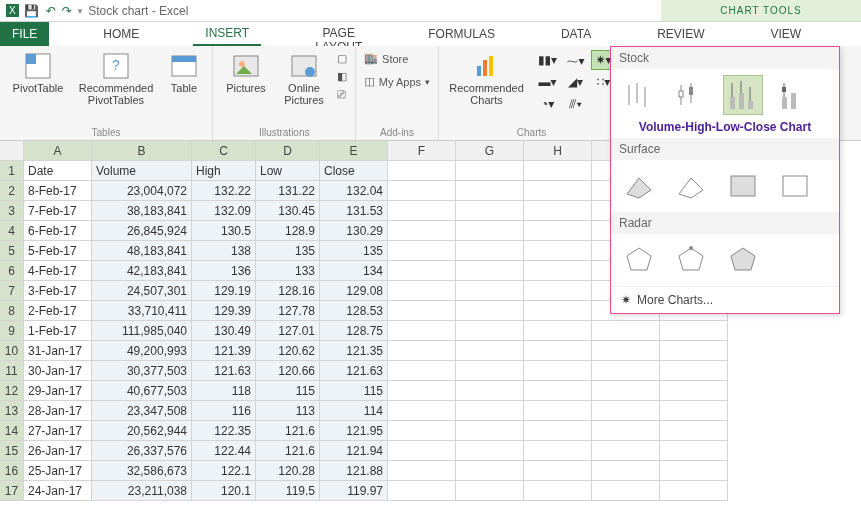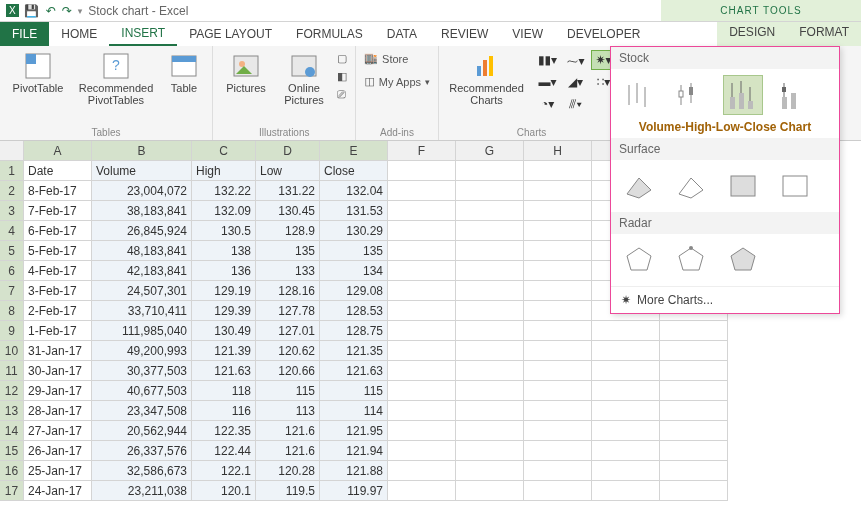--- a/index.html
+++ b/index.html
@@ -6,21 +6,21 @@
 body { background: #fff; font-size: 12px; color: #333; width: 861px; height: 521px; overflow: hidden; }
 
 
 .titlebar { height: 22px; background: #fff; display: flex; align-items: center; border-bottom: 1px solid #d4d4d4; }
 .titlebar .qat { display: flex; align-items: center; gap: 6px; padding: 0 6px; }
 .titlebar .qat span { font-size: 12px; color: #217346; }
 .titlebar .title { flex: 1; text-align: left; font-size: 12px; color: #666; }
 .titlebar .charttools { width: 200px; text-align: left; font-size: 10px; color: #217346; letter-spacing: 1px; }
 
 
-.tabs { height: 24px; display: flex; align-items: stretch; background: #fff; }
+.tabs { height: 24px; display: flex; align-items: stretch; background: #fff; gap: 42px; }
 .tab { padding: 4px 12px; font-size: 12px; color: #444; cursor: pointer; border: none; background: none; }
 .tab.file { background: #217346; color: #fff; }
 .tab.active { color: #217346; border-bottom: 2px solid #217346; }
 .tabs .spacer { flex: 1; }
 .tab.context { color: #444; }
 .context-back { background: #e2f0d9; padding-top:0; }
 
 
 .ribbon { height: 95px; background: #f5f5f5; border-bottom: 1px solid #ccc; display: flex; position: relative; }
 .group { border-right: 1px solid #ddd; padding: 4px 8px 2px 8px; display: flex; flex-direction: column; justify-content: space-between; }
@@ -32,21 +32,21 @@
 .small-btn { display: flex; align-items: center; gap: 4px; font-size: 11px; color: #555; padding: 2px 0; }
 .charts-grid { display: grid; grid-template-columns: repeat(3, 26px); grid-auto-rows: 20px; gap: 2px; }
 .charts-grid div { display:flex;align-items:center;justify-content:center; }
 
 
 .chart-popup { position: absolute; top: 0; left: 610px; width: 230px; background: #fff; border: 1px solid #ec4899; box-shadow: 2px 2px 6px rgba(0,0,0,0.15); z-index: 10; }
 .popup-header { font-size: 12px; color: #666; padding: 4px 8px; background: #f3f3f3; }
 .popup-icons { display: flex; gap: 12px; padding: 6px 8px; }
 .popup-icons .cicon { width: 40px; height: 40px; display:flex;align-items:center;justify-content:center; border:1px solid transparent; cursor:pointer;}
 .popup-icons .cicon.highlight { background: #d5e4c3; border:1px solid #a8c78c; }
-.popup-tooltip { color: #a16207; font-weight: bold; font-size: 12px; text-align: center; padding: 0 8px 4px 8px; line-height:1.1;}
+.popup-tooltip { color: #4c1d95; font-weight: bold; font-size: 12px; text-align: center; padding: 0 8px 4px 8px; line-height:1.1;}
 .popup-more { padding: 6px 10px; font-size: 12px; color: #444; display:flex;align-items:center;gap:6px; border-top:1px solid #eee;}
 
 
 .sheet { display: grid; grid-template-columns: 24px 68px 100px 64px 64px 68px repeat(5, 68px); }
 .sheet .colhdr, .sheet .rowhdr, .sheet .cell { border-right: 1px solid #d4d4d4; border-bottom: 1px solid #d4d4d4; padding: 2px 4px; font-size: 12px; height: 20px; display:flex; align-items:center; }
 .sheet .colhdr { background: #f0f0f0; justify-content:center; color:#444; }
 .sheet .rowhdr { background: #f0f0f0; justify-content:center; color:#444; }
 .sheet .cell { background: #fff; }
 .sheet .cell.right { justify-content: flex-end; }
 .sheet .cell.sel { background: #eef3f8; }

